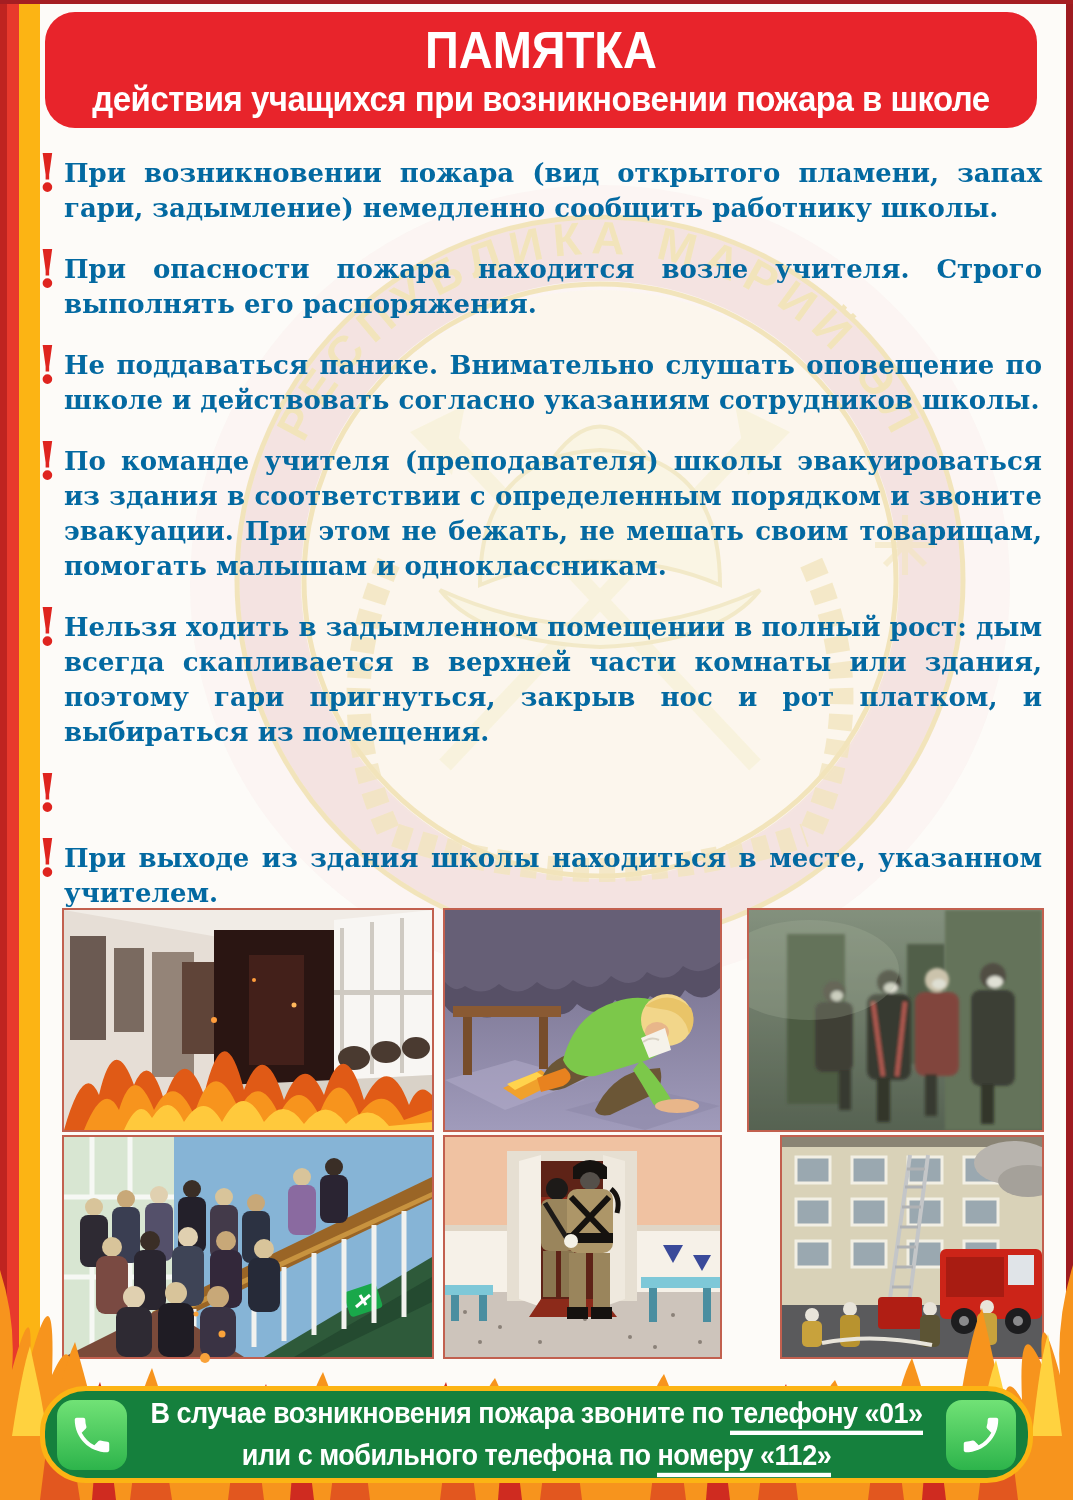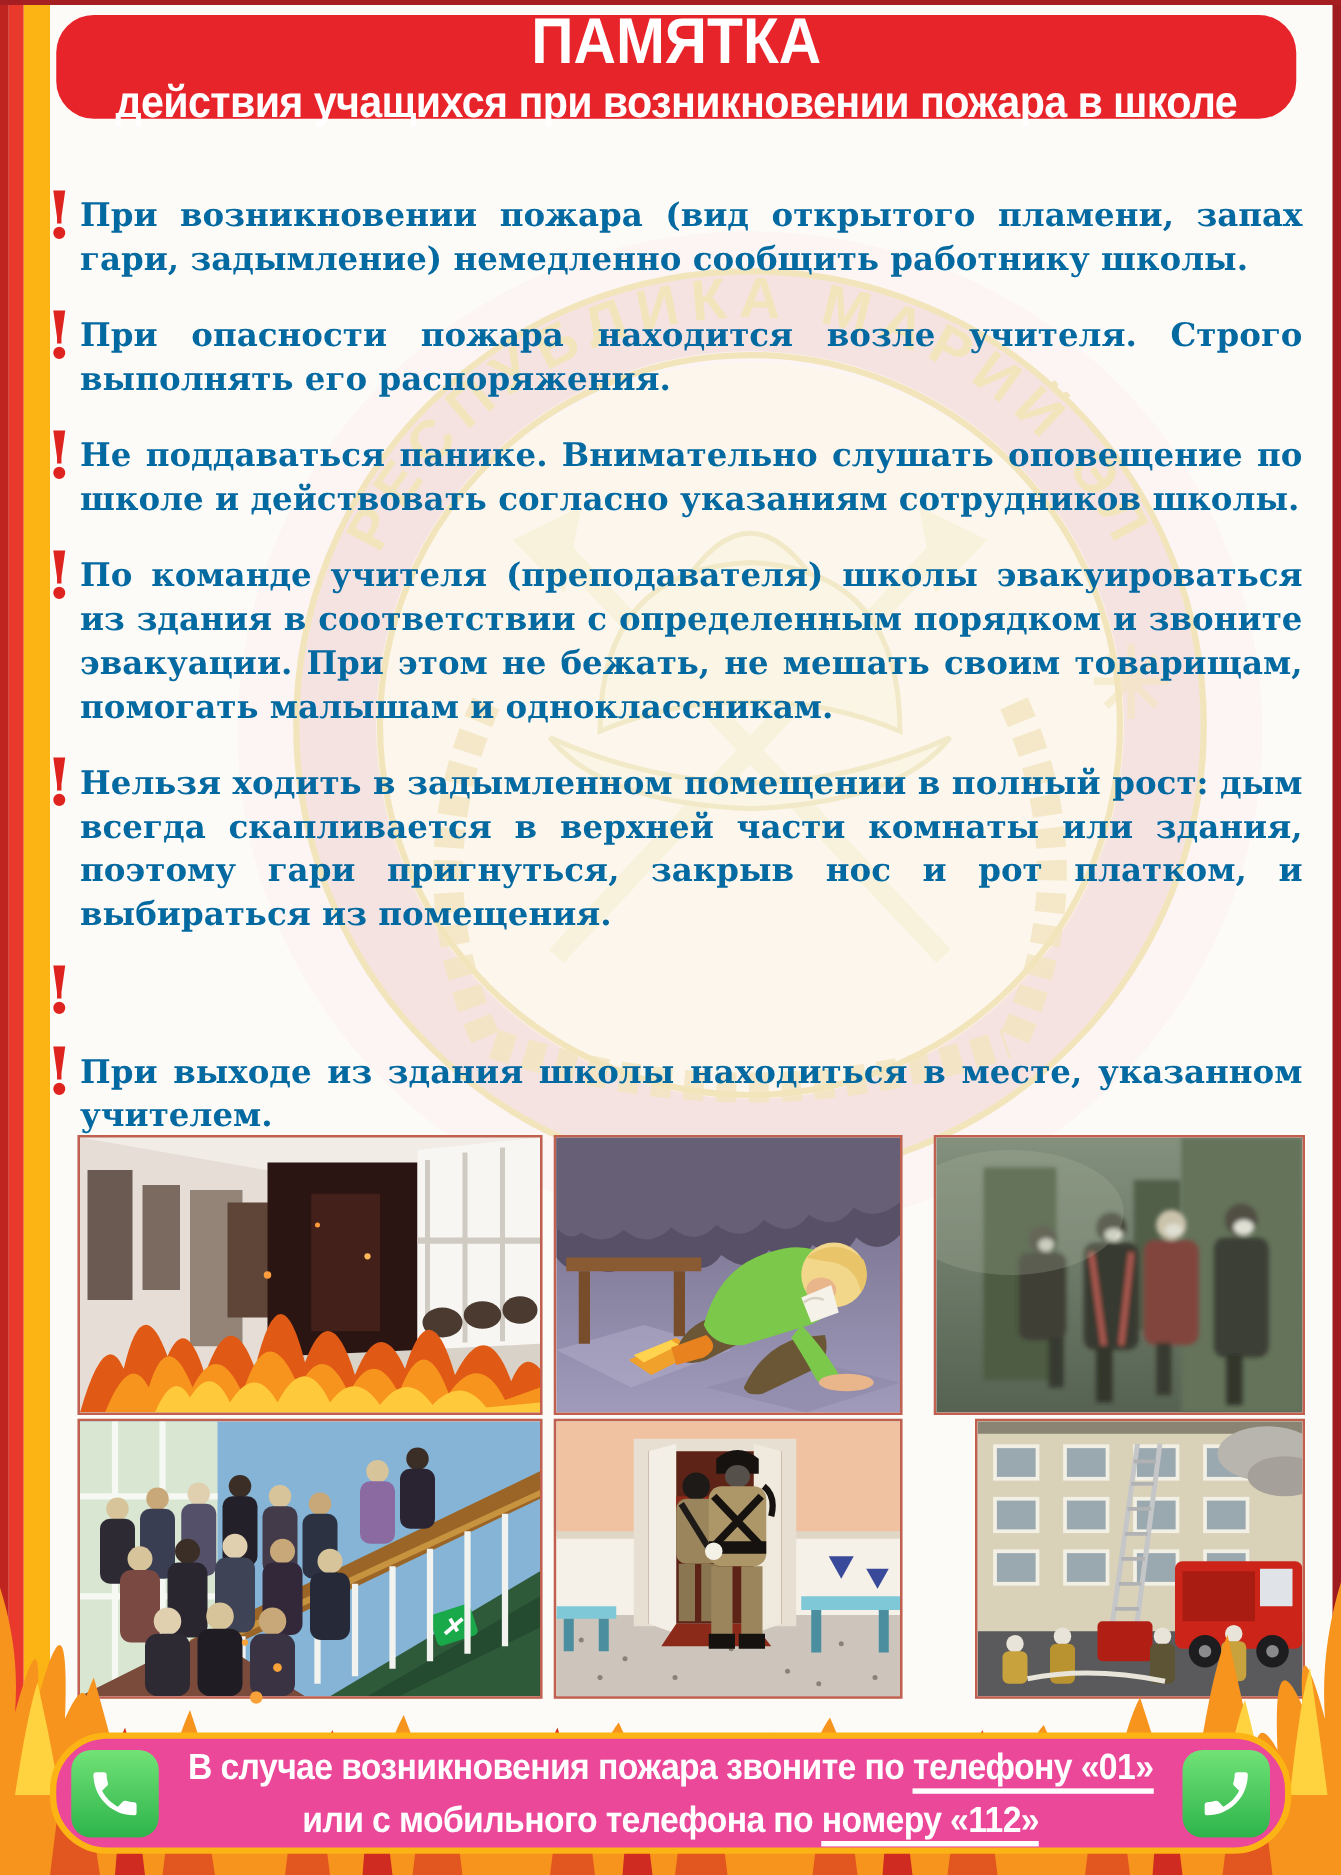--- a/index.html
+++ b/index.html
@@ -6,21 +6,21 @@
   .page{position:relative;width:1073px;height:1500px;background:#fdfbf8;overflow:hidden;
         font-family:"Liberation Sans",sans-serif;}
   
   .strip{position:absolute;top:0;height:1500px;}
   .strip.red-outer{left:0;width:7px;background:#bf2420;}
   .strip.red-inner{left:7px;width:12px;background:#e8392c;}
   .strip.yellow{left:19px;width:21px;background:#fcb414;}
   .strip.right-red{left:1066px;width:7px;background:#9e1b20;}
   .topline{position:absolute;left:0;top:0;width:1073px;height:4px;background:#a51e22;}
   
-  .header{position:absolute;left:45px;top:12px;width:992px;height:83px;background:#e8242b;
+  .header{position:absolute;left:45px;top:12px;width:992px;height:116px;background:#e8242b;
           border-radius:30px;display:flex;flex-direction:column;align-items:center;justify-content:center;}
   .header .title{color:#fff;font-weight:bold;font-size:47px;letter-spacing:0px;line-height:1;
           text-transform:uppercase;transform:scaleY(1.1);}
   .header .subtitle{color:#fff;font-weight:bold;font-size:33px;letter-spacing:-0.5px;line-height:1;
           margin-top:9px;transform:scaleY(1.08);}
   
   .bullets{position:absolute;left:36px;top:150px;width:1006px;}
   .bullet{display:flex;align-items:flex-start;margin-bottom:20px;}
   .mark{flex:0 0 28px;font-family:"DejaVu Serif",serif;font-weight:bold;font-size:52px;line-height:0.85;
         color:#df241f;margin-top:1px;}
@@ -30,21 +30,21 @@
   .photo{position:absolute;margin:0;padding:0;border:2px solid #c2604f;background:#ddd;overflow:hidden;}
   .photo svg{display:block;}
   #photo-1{left:62px;top:908px;width:368px;height:220px;}
   #photo-2{left:443px;top:908px;width:275px;height:220px;}
   #photo-3{left:747px;top:908px;width:293px;height:220px;}
   #photo-4{left:62px;top:1135px;width:368px;height:220px;}
   #photo-5{left:443px;top:1135px;width:275px;height:220px;}
   #photo-6{left:780px;top:1135px;width:260px;height:220px;}
   
   .flames{position:absolute;left:0;top:1250px;width:1073px;height:250px;}
-  .footer{position:absolute;left:40px;top:1386px;width:993px;height:97px;background:#ec4899;
+  .footer{position:absolute;left:40px;top:1386px;width:993px;height:97px;background:#15803d;
           border:5px solid #fcb414;border-radius:46px;box-sizing:border-box;
           display:flex;align-items:center;justify-content:space-between;padding:0 12px;}
   .phone{width:70px;height:70px;border-radius:16px;background:linear-gradient(#71e276,#2db44b);
          display:flex;align-items:center;justify-content:center;flex:0 0 70px;}
   .footer-text{flex:1;text-align:center;color:#fff;font-weight:bold;font-size:27px;letter-spacing:-0.5px;
          line-height:39px;transform:scaleY(1.08);}
   .uline{border-bottom:4px solid #fff;padding-bottom:1px;}
   
   .watermark{position:absolute;left:0;top:0;pointer-events:none;}
 </style>

